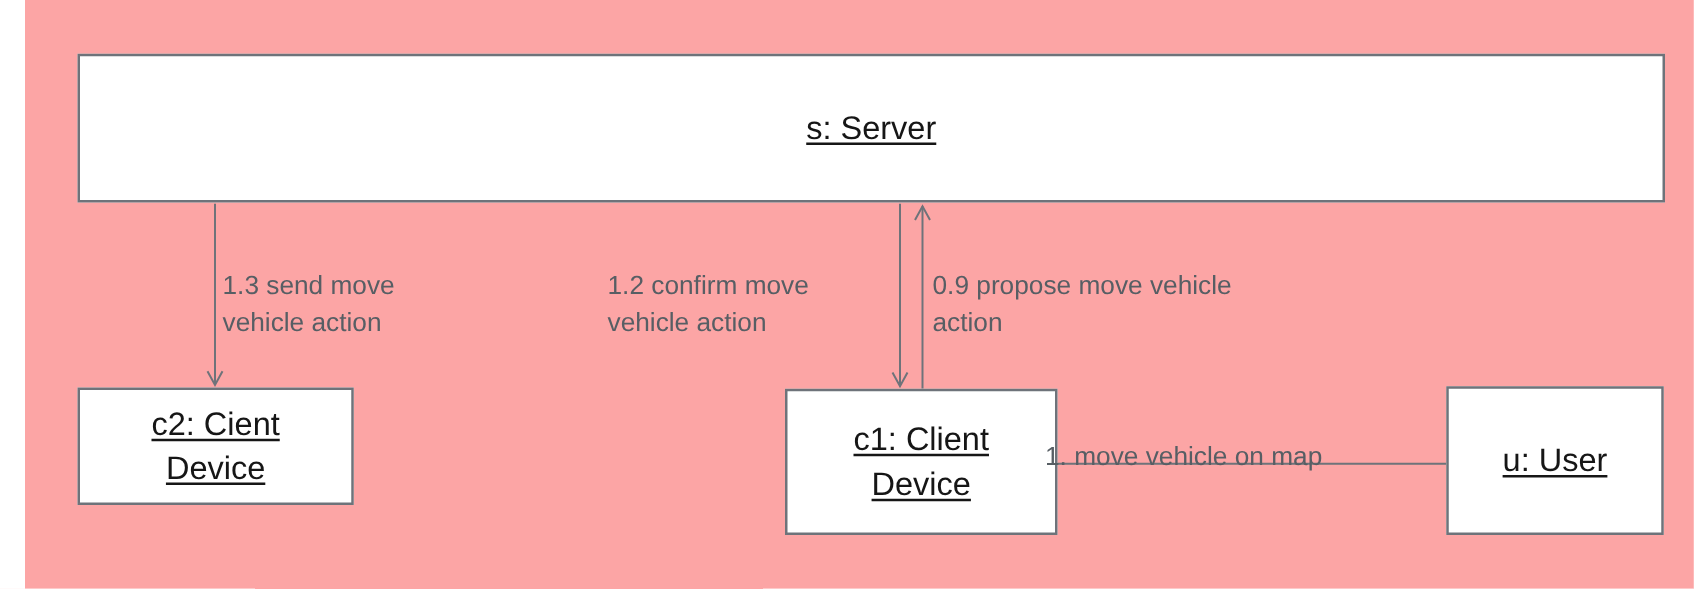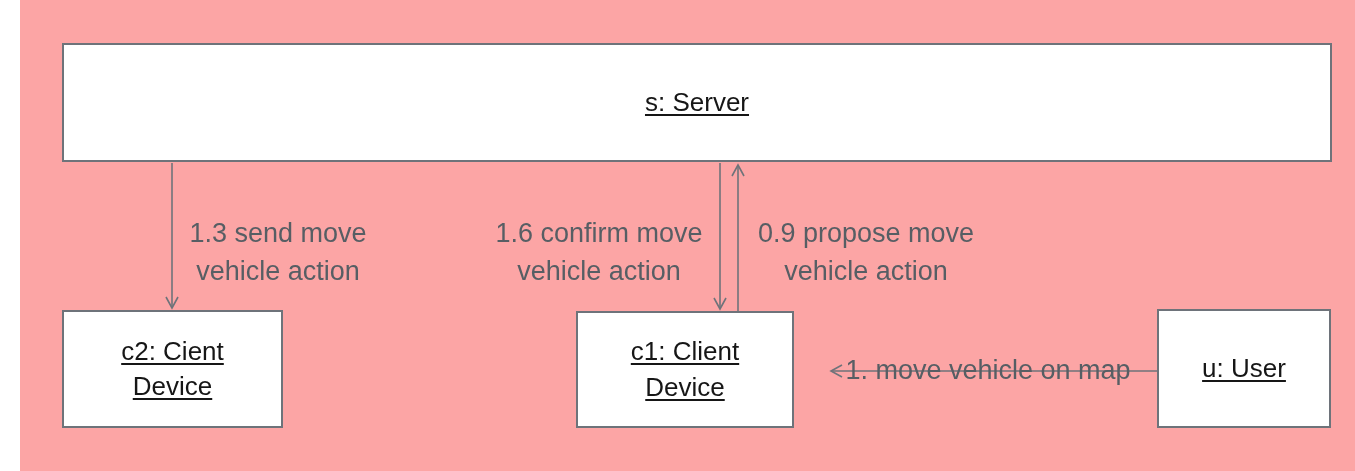--- a/index.html
+++ b/index.html
@@ -29,29 +29,28 @@
     font-size: 26px;
     box-sizing: border-box;
   }
   .node-label {
     text-decoration: underline;
     text-underline-offset: 3px;
     line-height: 1.35;
     padding: 0 14px;
   }
   .node-server { left: 42px;   top: 43px;  width: 1270px; height: 119px; }
-  .node-c2     { left: 42px;   top: 310px; width: 221px;  height: 118px; }
-  .node-c1     { left: 556px;  top: 311px; width: 218px;  height: 117px; }
+  .node-c2     { left: 42px;   top: 310px; width: 221px;  height: 94px; }
+  .node-c1     { left: 608px;  top: 311px; width: 218px;  height: 117px; }
   .node-user   { left: 1137px; top: 309px; width: 174px;  height: 119px; }
   .msg-label {
     position: absolute;
     color: #575e64;
-    font-size: 27px;
+    font-size: 21px;
     line-height: 1.42;
-    text-align: center;
   }
   #label-m13 { left: 158px; top: 214px; width: 200px; }
   #label-m12 { left: 466px; top: 214px; width: 226px; }
   #label-m11 { left: 726px; top: 214px; width: 240px; }
   #label-m1  { left: 816px; top: 351px; width: 304px; }
 </style>
 </head>
 <body>
 
 <div class="canvas">
@@ -82,17 +81,17 @@
 
   <div class="node node-c1">
     <span class="node-label">c1: Client Device</span>
   </div>
 
   <div class="node node-user">
     <span class="node-label">u: User</span>
   </div>
 
   <div class="msg-label" id="label-m13">1.3 send move vehicle action</div>
-  <div class="msg-label" id="label-m12">1.6 confirm move vehicle action</div>
+  <div class="msg-label" id="label-m12">1.2 confirm move vehicle action</div>
   <div class="msg-label" id="label-m11">0.9 propose move vehicle action</div>
   <div class="msg-label" id="label-m1">1. move vehicle on map</div>
 
 </div>
 
 </body></html>

